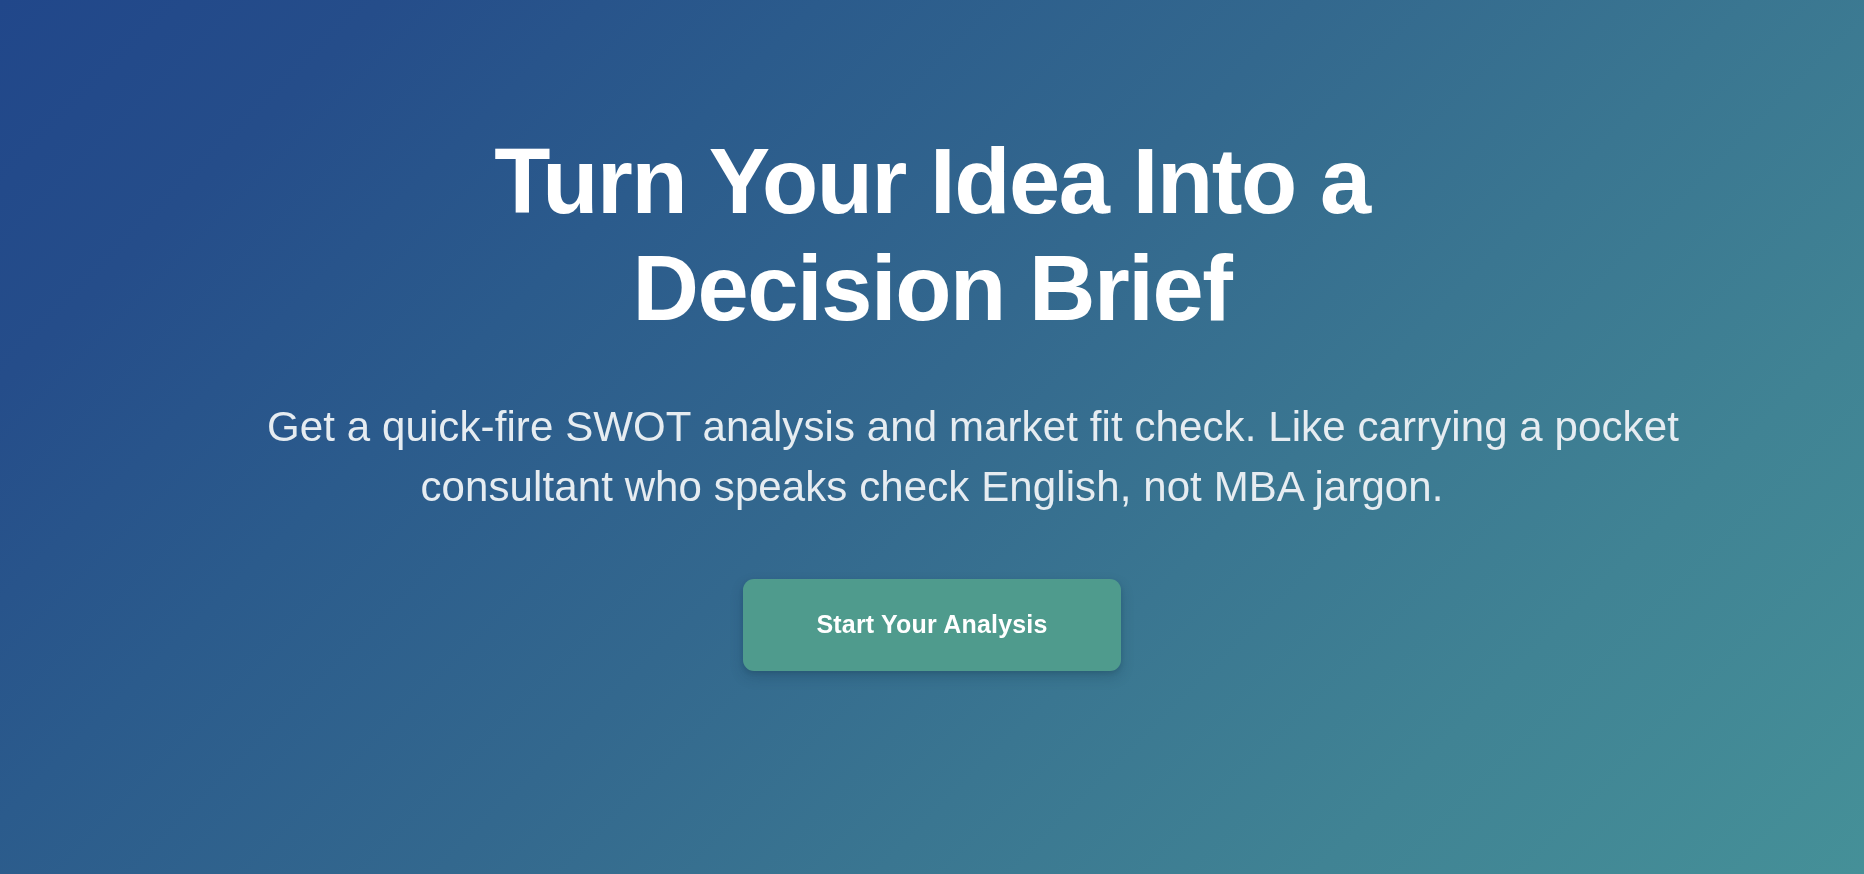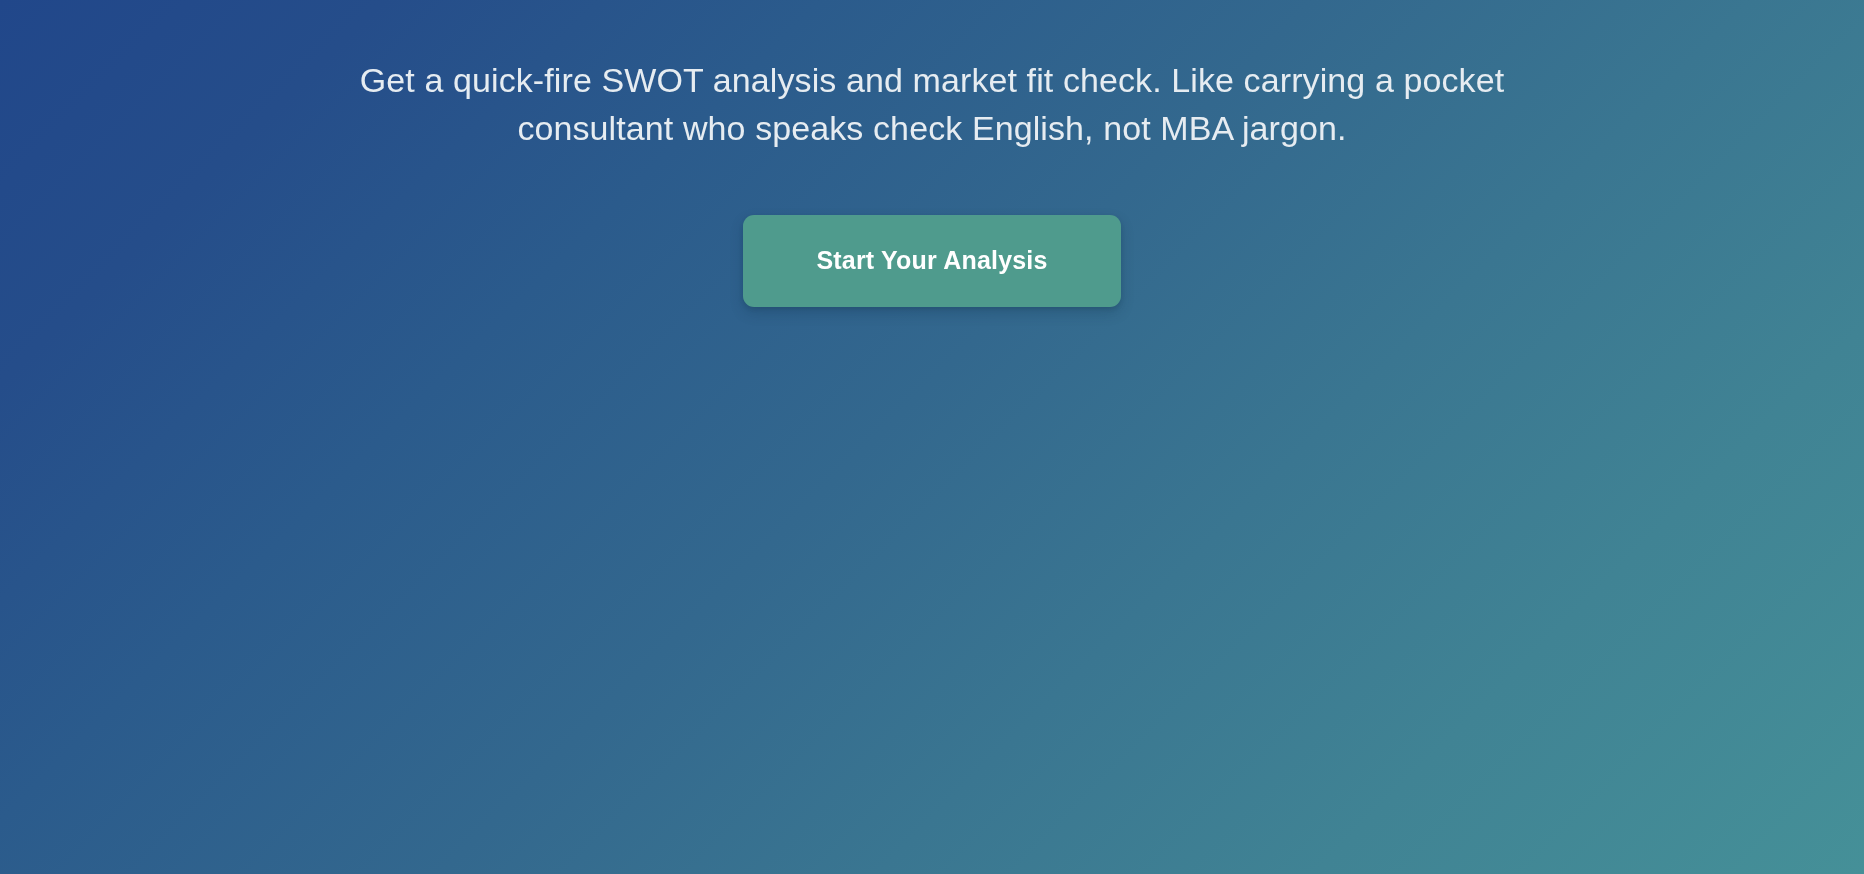--- a/index.html
+++ b/index.html
@@ -66,21 +66,21 @@
     white-space: nowrap;
   }
 
   
   .subtitle {
     margin: 0;
     padding: 0;
     color: #e6ecf1;
     font-family: "Liberation Sans", sans-serif;
     font-weight: 400;
-    font-size: 34px;
+    font-size: 42px;
     line-height: 1.42;
     letter-spacing: 0.1px;
     text-align: center;
     width: 1330px;
     margin-top: 56px;
   }
 
   .subtitle-line {
     display: block;
     white-space: nowrap;
@@ -115,20 +115,24 @@
                 0 2px 4px rgba(12, 40, 60, 0.14);
     padding: 16px;
   }
 </style>
 </head>
 <body>
 
 <section class="hero">
   <div class="hero-inner">
 
+    <h1 class="headline">
+      <span class="headline-line">Turn Your Idea Into a</span>
+      <span class="headline-line">Decision Brief</span>
+    </h1>
 
     <p class="subtitle">
       <span class="subtitle-line">Get a quick-fire SWOT analysis and market fit check. Like carrying a pocket</span>
       <span class="subtitle-line">consultant who speaks check English, not MBA jargon.</span>
     </p>
 
     <div class="cta-wrap">
       <button type="button" class="cta-button">Start Your Analysis</button>
     </div>
 

